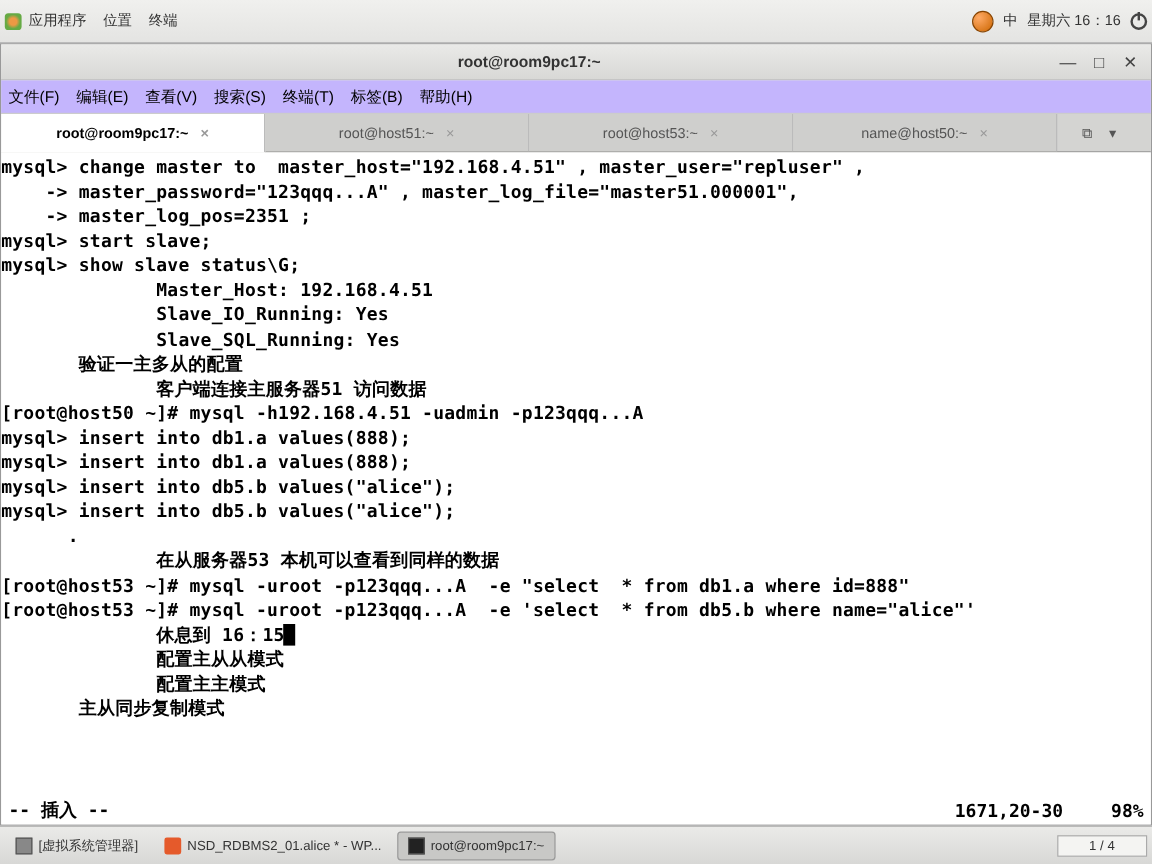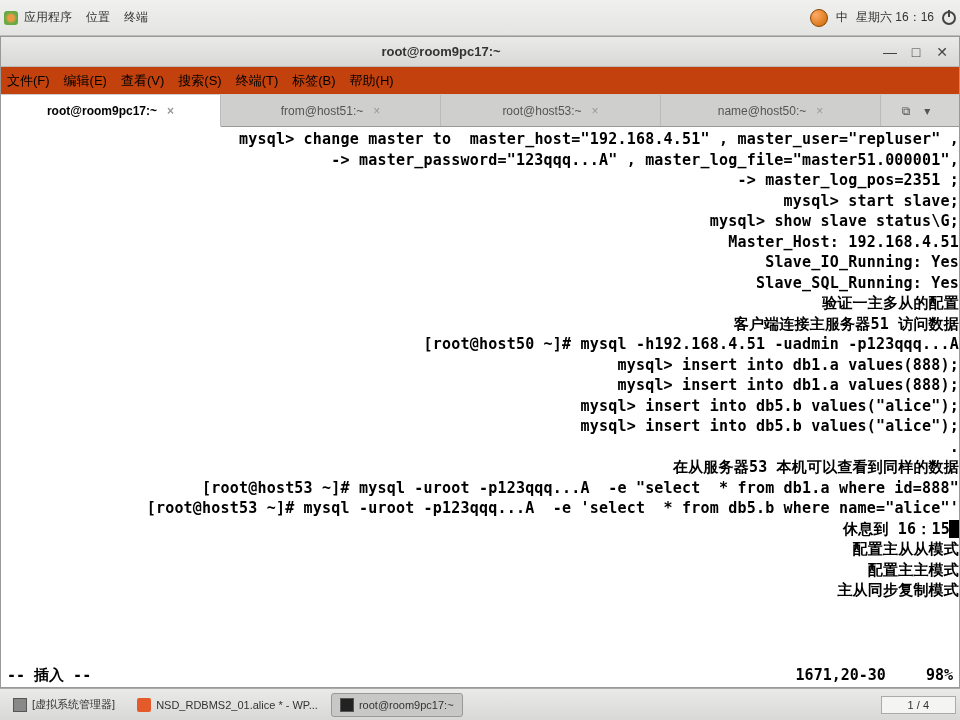--- a/index.html
+++ b/index.html
@@ -80,21 +80,21 @@
   display: flex;
   align-items: center;
   justify-content: center;
   font-size: 14px;
   color: #444;
   cursor: pointer;
 }
 
 .menubar {
   height: 28px;
-  background: #c2410c;
+  background: #c4b5fd;
   border-bottom: 1px solid #ccc;
   display: flex;
   align-items: center;
   padding: 0 6px;
   font-size: 13px;
 }
 .menubar .mitem { margin-right: 14px; cursor: pointer; }
 
 .tabbar {
   height: 32px;
@@ -139,37 +139,38 @@
   color: #000;
   font-family: "DejaVu Sans Mono", monospace;
   font-size: 15px;
   line-height: 20.5px;
   padding: 2px 0 0 0;
   white-space: pre;
   overflow: hidden;
   font-weight: bold;
   letter-spacing: 0.2px;
 }
-.terminal .line { padding: 0; text-align: right; }
+.terminal .line { padding: 0; }
 .cursor {
   display: inline-block;
   width: 10px;
   height: 18px;
   background: #000;
   vertical-align: text-bottom;
   margin-left: -1px;
 }
 
 .statusline {
   background: #fff;
   font-family: "DejaVu Sans Mono", monospace;
   font-size: 15px;
   font-weight: bold;
   padding: 1px 6px 2px 6px;
   display: flex;
+  align-items: flex-end;
 }
 .statusline .mode { font-weight: bold; }
 .statusline .spacer { flex: 1; }
 .statusline .pos { margin-right: 40px; }
 
 .taskbar {
   height: 32px;
   background: linear-gradient(to bottom, #eaeae8, #d8d8d6);
   border-top: 1px solid #aaa;
   display: flex;
@@ -241,21 +242,21 @@
     <span class="mitem">标签(B)</span>
     <span class="mitem">帮助(H)</span>
   </div>
 
   <div class="tabbar">
     <div class="tab active">
       <span>root@room9pc17:~</span>
       <span class="close">×</span>
     </div>
     <div class="tab">
-      <span>from@host51:~</span>
+      <span>root@host51:~</span>
       <span class="close">×</span>
     </div>
     <div class="tab">
       <span>root@host53:~</span>
       <span class="close">×</span>
     </div>
     <div class="tab">
       <span>name@host50:~</span>
       <span class="close">×</span>
     </div>

